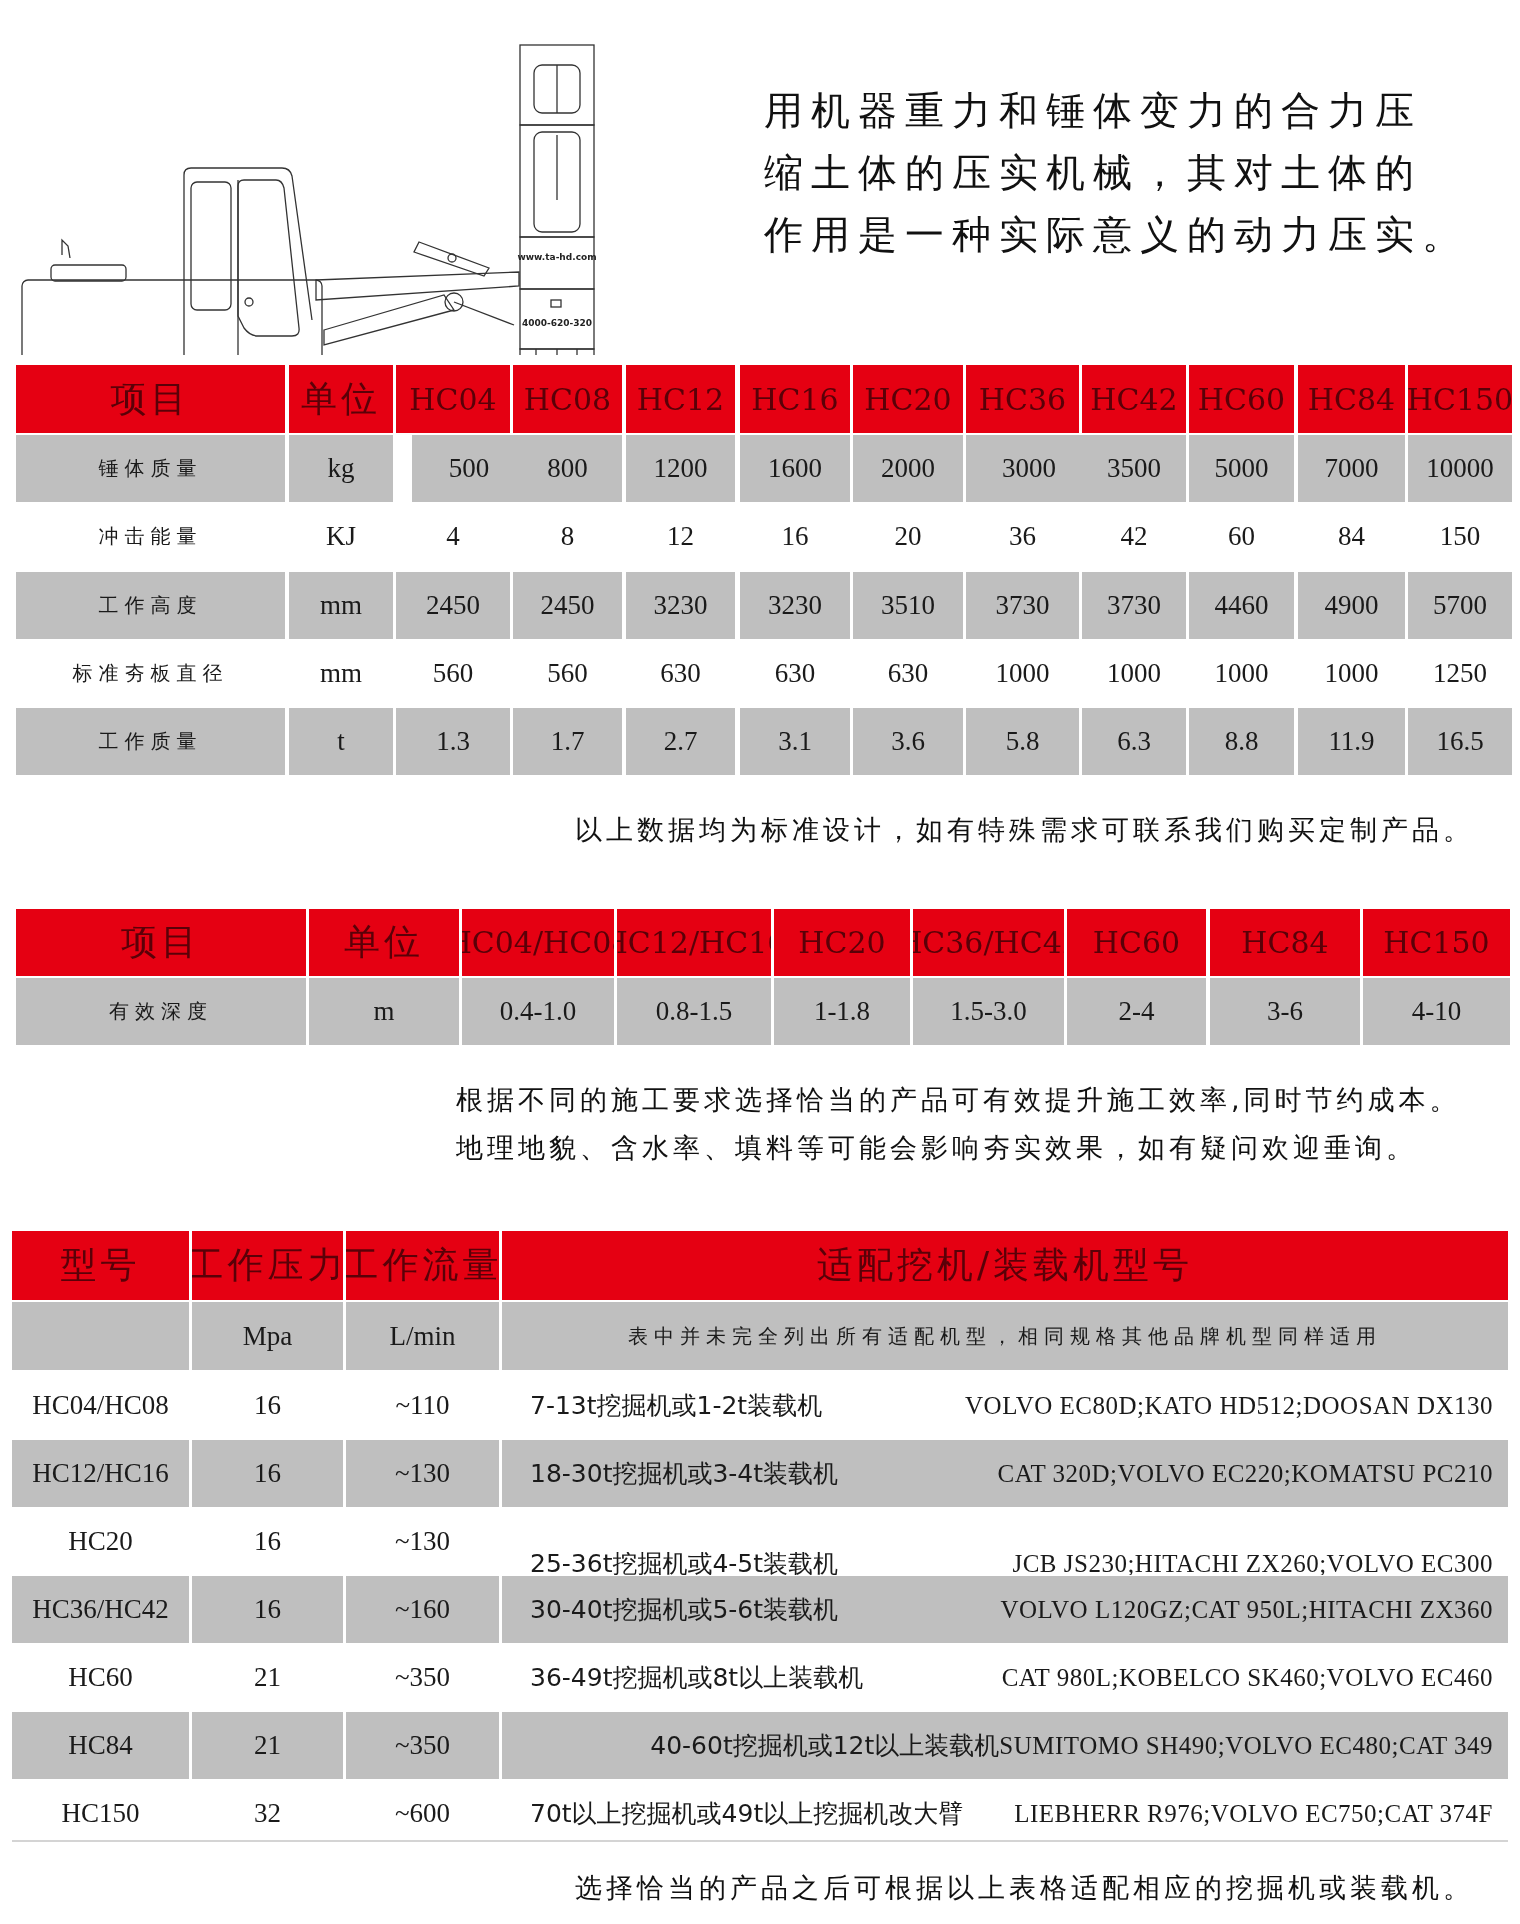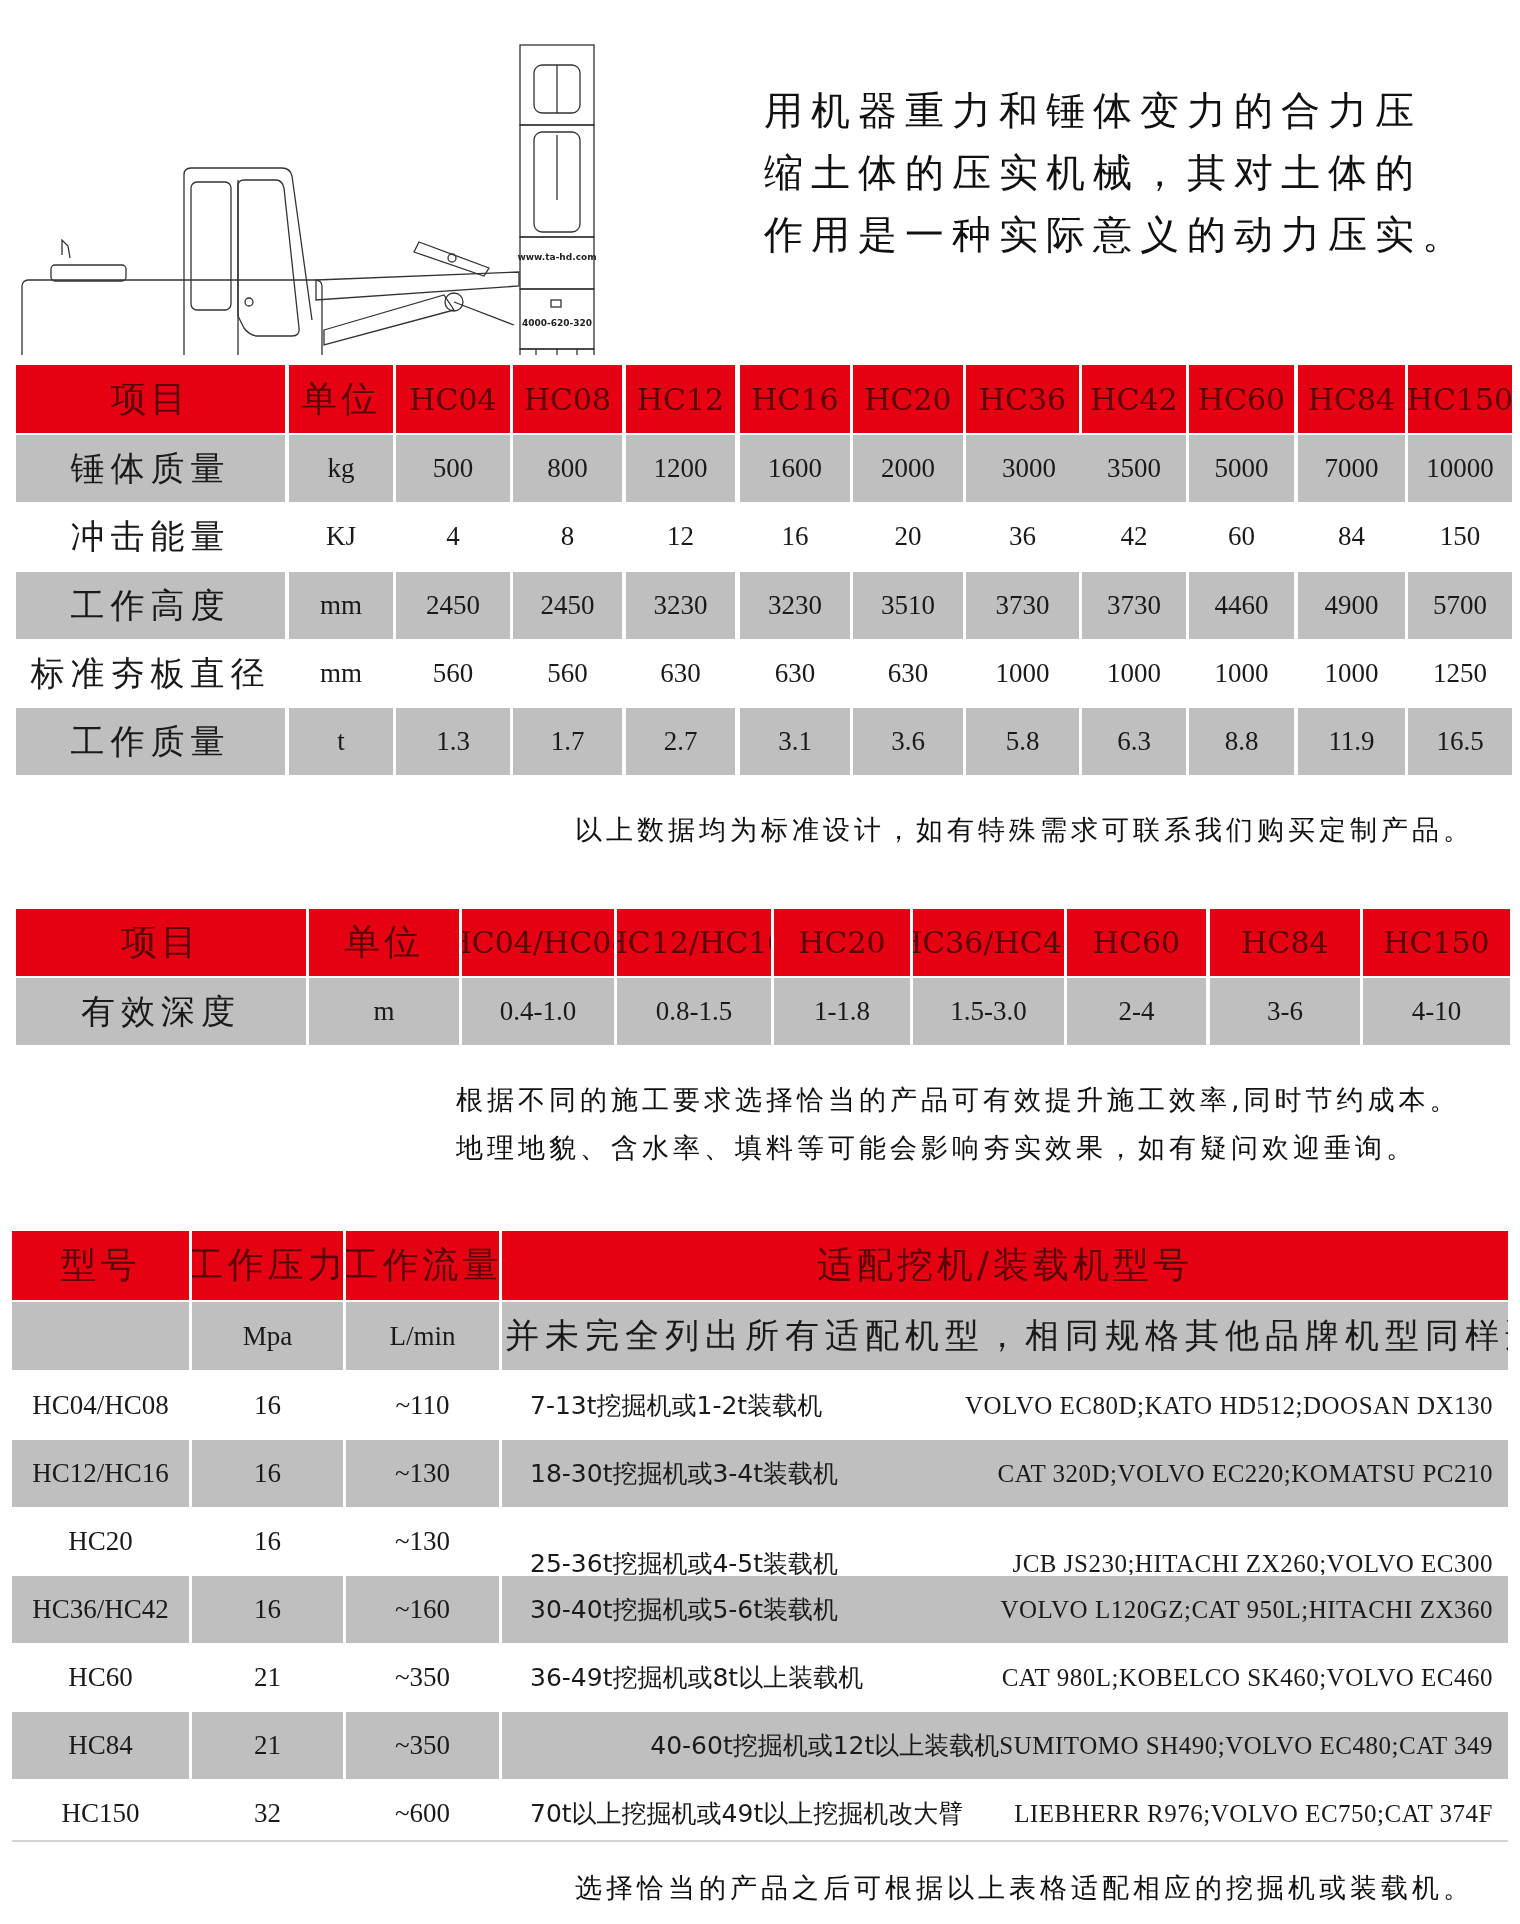--- a/index.html
+++ b/index.html
@@ -15,21 +15,21 @@
 
   .tbl { position: absolute; }
   .row { position: absolute; left: 0; right: 0; }
   .cell { position: absolute; top: 0; bottom: 0; display: flex; align-items: center; justify-content: center;
           white-space: nowrap; overflow: hidden; }
   .hdr .cell { background: #e50012; color: #5a0008; font-size: 30px; }
   .hdr .cell.cjk { font-family: "DejaVu Sans", sans-serif; letter-spacing: 4px; font-size: 36px; }
   .gray .cell { background: #bfbfbf; }
   .white .cell { background: #ffffff; }
   .body-cell { font-size: 25px; color: #1a1a1a; }
-  .body-cell.cjk { font-family: "DejaVu Sans", sans-serif; font-size: 34px; letter-spacing: 6px; }
+  .body-cell.cjk { font-family: "DejaVu Sans", sans-serif; font-size: 20px; letter-spacing: 6px; }
   .num { font-family: "Liberation Serif", serif; font-size: 27px; }
 
   .note { position: absolute; font-family: "DejaVu Sans", sans-serif; font-size: 27px; letter-spacing: 4px;
           color: #111; white-space: nowrap; }
 
   .t3 .desc-wrap { position: absolute; top: 0; bottom: 0; display: flex; align-items: center;
                    justify-content: space-between; padding: 0 15px 0 28px; }
   .t3 .desc-left { font-family: "DejaVu Sans", sans-serif; font-size: 25px; }
   .t3 .desc-right { font-family: "Liberation Serif", serif; font-size: 25px; letter-spacing: 0.5px; }
   .bottom-line { position: absolute; left: 12px; width: 1496px; height: 2px; background: #d4d4d4; }
@@ -138,21 +138,21 @@
         <span>HC150</span>
       </div>
     </div>
     <div class="row gray" style="top: 70px; height: 67px;">
       <div class="cell body-cell cjk" style="left: 16px; width: 269px;">
         <span>锤体质量</span>
       </div>
       <div class="cell body-cell num" style="left: 289px; width: 104px;">
         <span>kg</span>
       </div>
-      <div class="cell body-cell num" style="left: 396px; width: 114px;">
+      <div class="cell body-cell num" style="left: 412px; width: 114px;">
         <span>500</span>
       </div>
       <div class="cell body-cell num" style="left: 513px; width: 109px;">
         <span>800</span>
       </div>
       <div class="cell body-cell num" style="left: 626px; width: 109px;">
         <span>1200</span>
       </div>
       <div class="cell body-cell num" style="left: 740px; width: 110px;">
         <span>1600</span>

